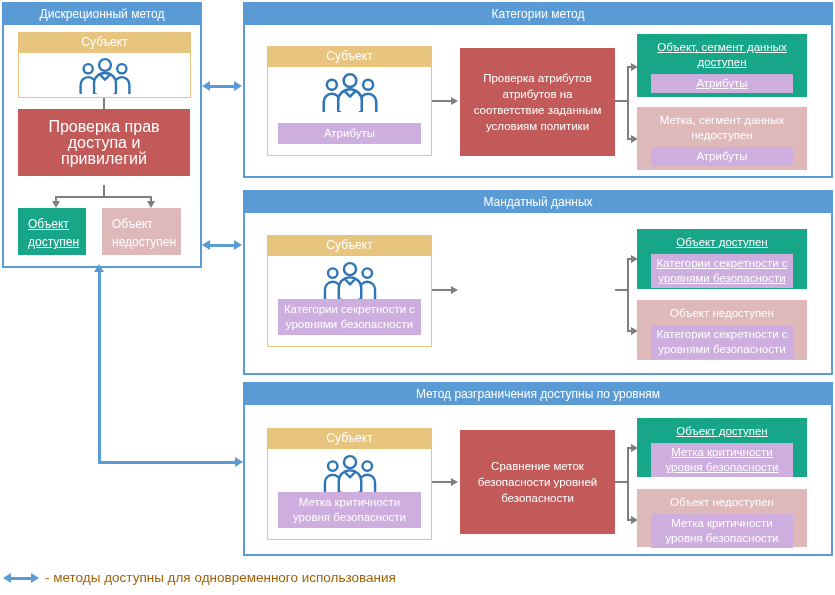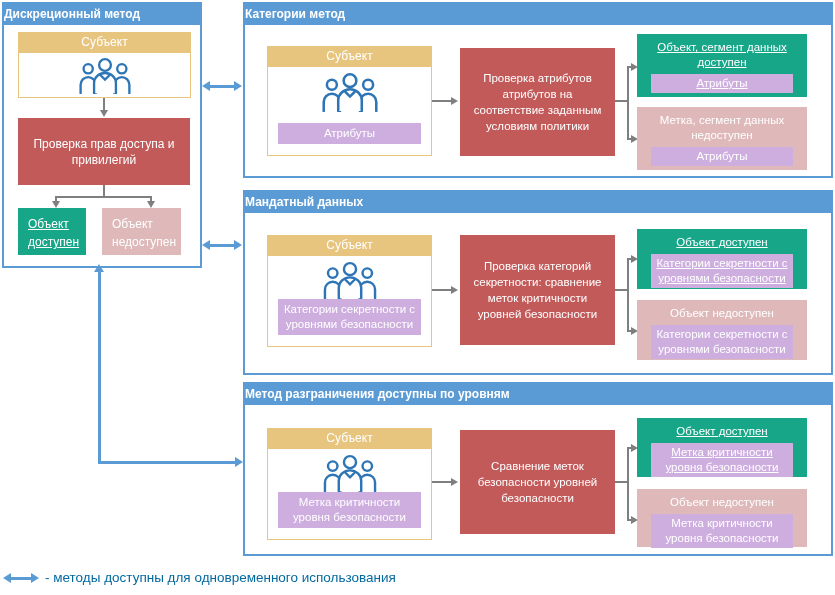--- a/index.html
+++ b/index.html
@@ -9,22 +9,22 @@
     --green:#18A689;
     --pink:#DFB9B9;
     --purple:#CDAEDF;
     --gray:#7F7F7F;
   }
   *{margin:0;padding:0;box-sizing:border-box;}
   body{font-family:"Liberation Sans","DejaVu Sans",sans-serif;background:#fff;}
   #canvas{position:relative;width:835px;height:595px;background:#fff;overflow:hidden;}
 
   .panel{position:absolute;border:2px solid var(--blue);background:#fff;}
-  .panel-header{height:21px;background:var(--blue);color:#fff;font-weight:bold;
-    font-size:12px;text-align:left;line-height:20px;
+  .panel-header{height:21px;background:var(--blue);color:#fff;font-weight:normal;
+    font-size:12px;text-align:center;line-height:20px;
     white-space:nowrap;overflow:hidden;}
 
   .abs{position:absolute;}
   .subject{background:#fff;display:flex;flex-direction:column;}
   .subject-header{height:21px;background:var(--gold);color:#fff;font-size:12px;
     text-align:center;line-height:21px;flex:0 0 21px;}
   .subject-body{flex:1;border:1px solid var(--gold);border-top:none;background:#fff;
     display:flex;flex-direction:column;align-items:center;justify-content:space-between;
     padding:5px 10px 11px;}
   .subject-body.no-label{justify-content:center;padding:2px;}
@@ -55,21 +55,21 @@
     border-left:7px solid var(--gray);}
   .tri-down-gray{border-left:4px solid transparent;border-right:4px solid transparent;
     border-top:7px solid var(--gray);}
   .tri-left-blue{border-top:5px solid transparent;border-bottom:5px solid transparent;
     border-right:8px solid var(--blue);}
   .tri-right-blue{border-top:5px solid transparent;border-bottom:5px solid transparent;
     border-left:8px solid var(--blue);}
   .tri-up-blue{border-left:5px solid transparent;border-right:5px solid transparent;
     border-bottom:8px solid var(--blue);}
 
-  .legend-text{position:absolute;font-size:13.5px;color:#0369a1;white-space:nowrap;}
+  .legend-text{position:absolute;font-size:13.5px;color:#a16207;white-space:nowrap;}
   .people{display:block;}
 </style>
 </head>
 <body>
 
 <div id="canvas">
 
   <div class="panel" style="left:2px;top:2px;width:200px;height:266px;">
     <div class="panel-header">Дискреционный метод</div>
 
@@ -86,21 +86,21 @@
             <path d="M19,43 V31 a13,12 0 0 1 26,0 V43" fill="#fff"></path>
             <path d="M27,22 l5,5 l5,-5"></path>
           </g>
         </svg>
       </div>
     </div>
 
     <div class="vline" style="left:99px;top:94px;height:13px;"></div>
     <div class="tri tri-down-gray" style="left:96px;top:106px;"></div>
 
-    <div class="process abs" style="left:14px;top:114px;width:172px;height:67px;font-size:12px;">Проверка прав доступа и привилегий</div>
+    <div class="process abs" style="left:14px;top:105px;width:172px;height:67px;font-size:16px;">Проверка прав доступа и привилегий</div>
 
     <div class="vline" style="left:99px;top:181px;height:11px;"></div>
     <div class="hline" style="left:51px;top:192px;width:96px;"></div>
     <div class="vline" style="left:51px;top:192px;height:6px;"></div>
     <div class="vline" style="left:146px;top:192px;height:6px;"></div>
     <div class="tri tri-down-gray" style="left:48px;top:197px;"></div>
     <div class="tri tri-down-gray" style="left:143px;top:197px;"></div>
 
     <div class="result green abs" style="left:14px;top:204px;width:68px;height:47px;">
       <div class="result-plain">Объект доступен</div>
@@ -170,21 +170,20 @@
             <path d="M27,22 l5,5 l5,-5"></path>
           </g>
         </svg>
         <div class="sub-label">Категории секретности с уровнями безопасности</div>
       </div>
     </div>
 
     <div class="hline" style="left:187px;top:97px;width:21px;"></div>
     <div class="tri tri-right-gray" style="left:206px;top:94px;"></div>
 
-    <div class="process abs" style="left:215px;top:43px;width:155px;height:110px;">Проверка категорий секретности: сравнение меток критичности уровней безопасности</div>
 
     <div class="hline" style="left:370px;top:97px;width:13px;"></div>
     <div class="vline" style="left:382px;top:66px;height:74px;"></div>
     <div class="hline" style="left:382px;top:66px;width:5px;"></div>
     <div class="hline" style="left:382px;top:138px;width:5px;"></div>
     <div class="tri tri-right-gray" style="left:386px;top:63px;"></div>
     <div class="tri tri-right-gray" style="left:386px;top:135px;"></div>
 
     <div class="result green abs" style="left:392px;top:37px;width:170px;height:60px;">
       <div class="result-title">Объект доступен</div>

